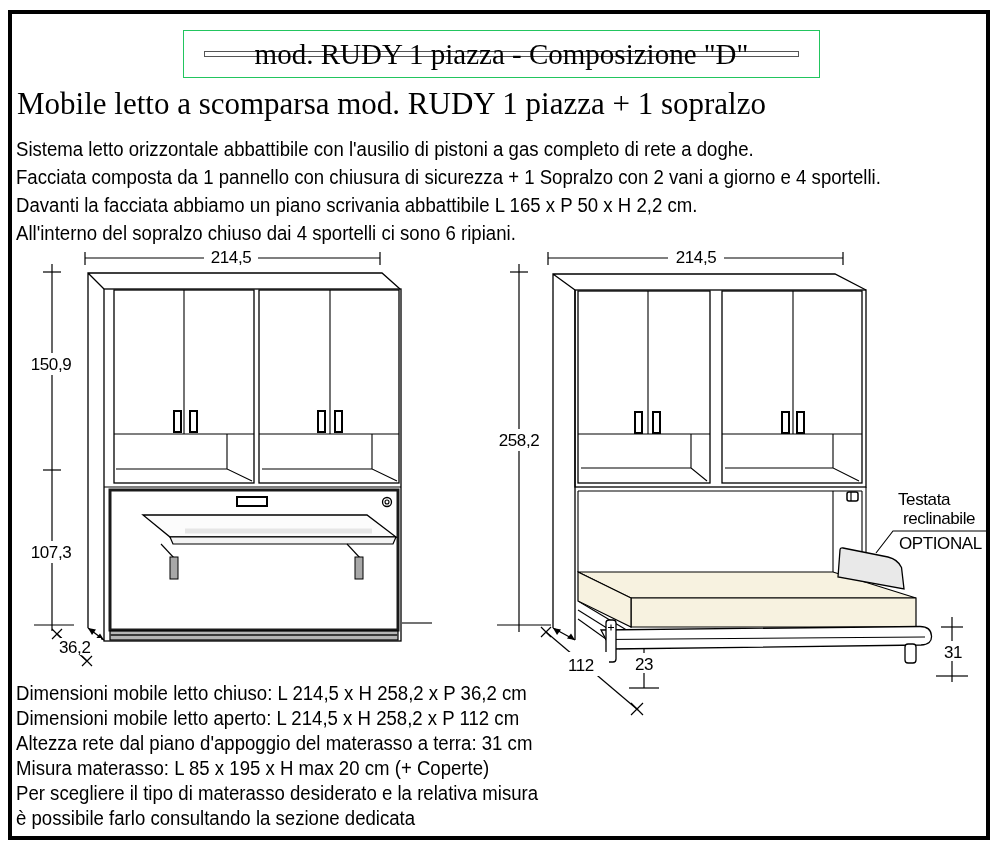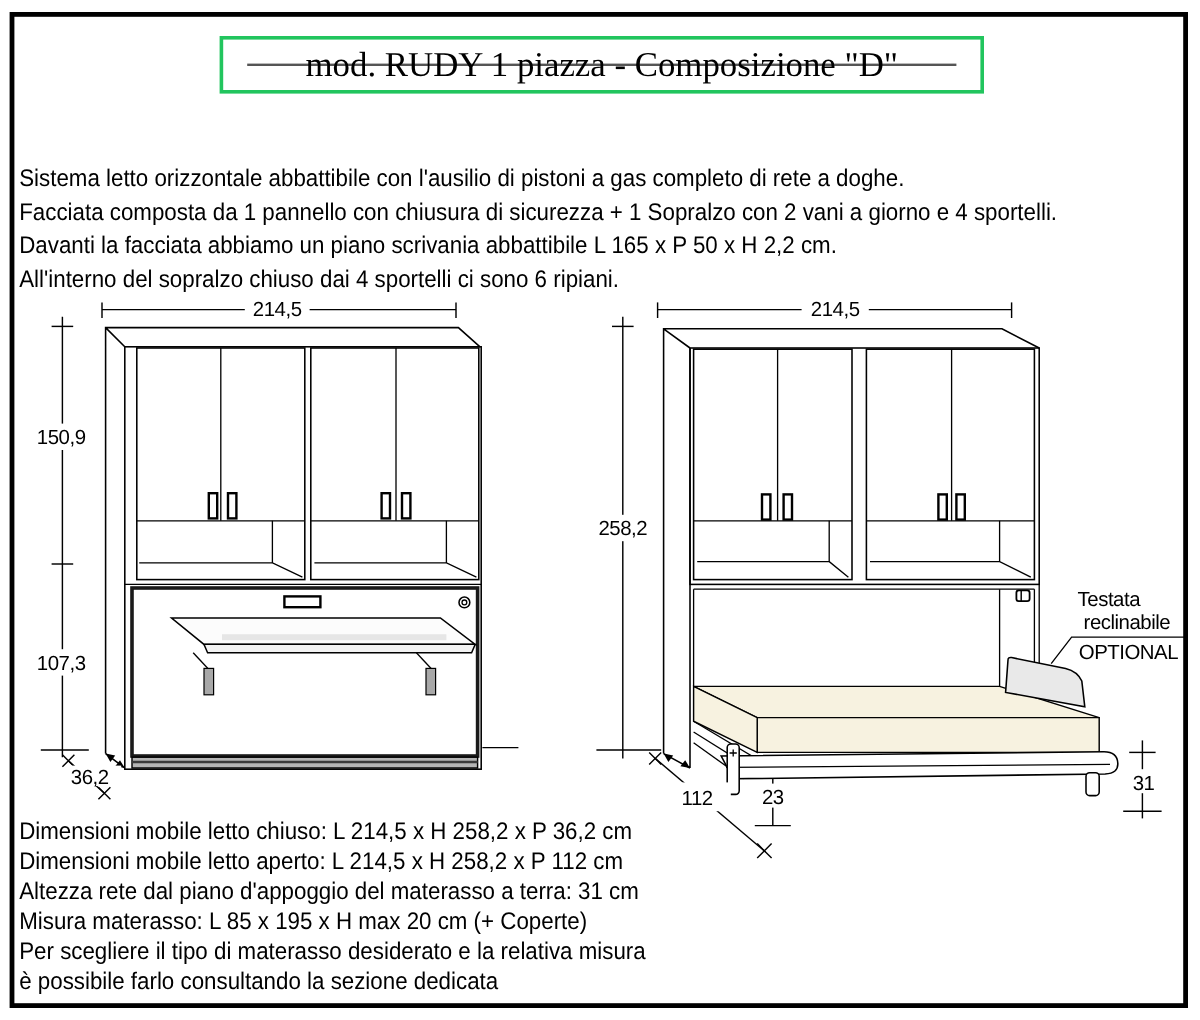--- a/index.html
+++ b/index.html
@@ -1,19 +1,19 @@
 <!DOCTYPE html>
 <html><head>
 <meta charset="utf-8">
 <style>
   html,body{margin:0;padding:0;width:1000px;height:850px;background:#fff;overflow:hidden;
     font-family:"Liberation Sans",sans-serif;color:#000;}
   .stage{position:relative;width:1000px;height:850px;background:#fff;}
   .frame{position:absolute;left:8px;top:10px;width:982px;height:830px;border:4px solid #000;box-sizing:border-box;}
-  .title-box{position:absolute;left:183px;top:30px;width:637px;height:48px;border:3px solid #22c55e;
+  .title-box{position:absolute;left:183px;top:30px;width:637px;height:48px;border:1px solid #22c55e;
     padding:20px;box-sizing:border-box;background:#fff;}
   .title-inner{border:1px solid #555;width:100%;height:100%;box-sizing:border-box;display:flex;
     align-items:center;justify-content:center;font-family:"Liberation Serif",serif;font-size:29px;white-space:nowrap;}
   .heading{position:absolute;left:17px;top:86px;font-family:"Liberation Serif",serif;font-size:31px;white-space:nowrap;}
   .desc{position:absolute;left:16px;top:135px;font-size:20px;line-height:28px;white-space:nowrap;
     transform:scaleX(0.93);transform-origin:0 0;}
   .footer{position:absolute;left:16px;top:681px;font-size:20px;line-height:25px;white-space:nowrap;
     transform:scaleX(0.93);transform-origin:0 0;z-index:3;}
   svg.drawing{position:absolute;left:0;top:240px;z-index:1;}
   svg .ln{stroke:#000;stroke-width:1.3;fill:none;}
@@ -25,20 +25,21 @@
 </head>
 <body>
 <div class="stage">
 
   <div class="frame"></div>
 
   <div class="title-box">
     <div class="title-inner">mod. RUDY 1 piazza - Composizione "D"</div>
   </div>
 
+  <div class="heading">Mobile letto a scomparsa mod. RUDY 1 piazza + 1 sopralzo</div>
 
   <div class="desc">
     <div>Sistema letto orizzontale abbattibile con l'ausilio di pistoni a gas completo di rete a doghe.</div>
     <div>Facciata composta da 1 pannello con chiusura di sicurezza + 1 Sopralzo con 2 vani a giorno e 4 sportelli.</div>
     <div>Davanti la facciata abbiamo un piano scrivania abbattibile L 165 x P 50 x H 2,2 cm.</div>
     <div>All'interno del sopralzo chiuso dai 4 sportelli ci sono 6 ripiani.</div>
   </div>
 
   <svg class="drawing" width="1000" height="495" viewBox="0 240 1000 495">
 

